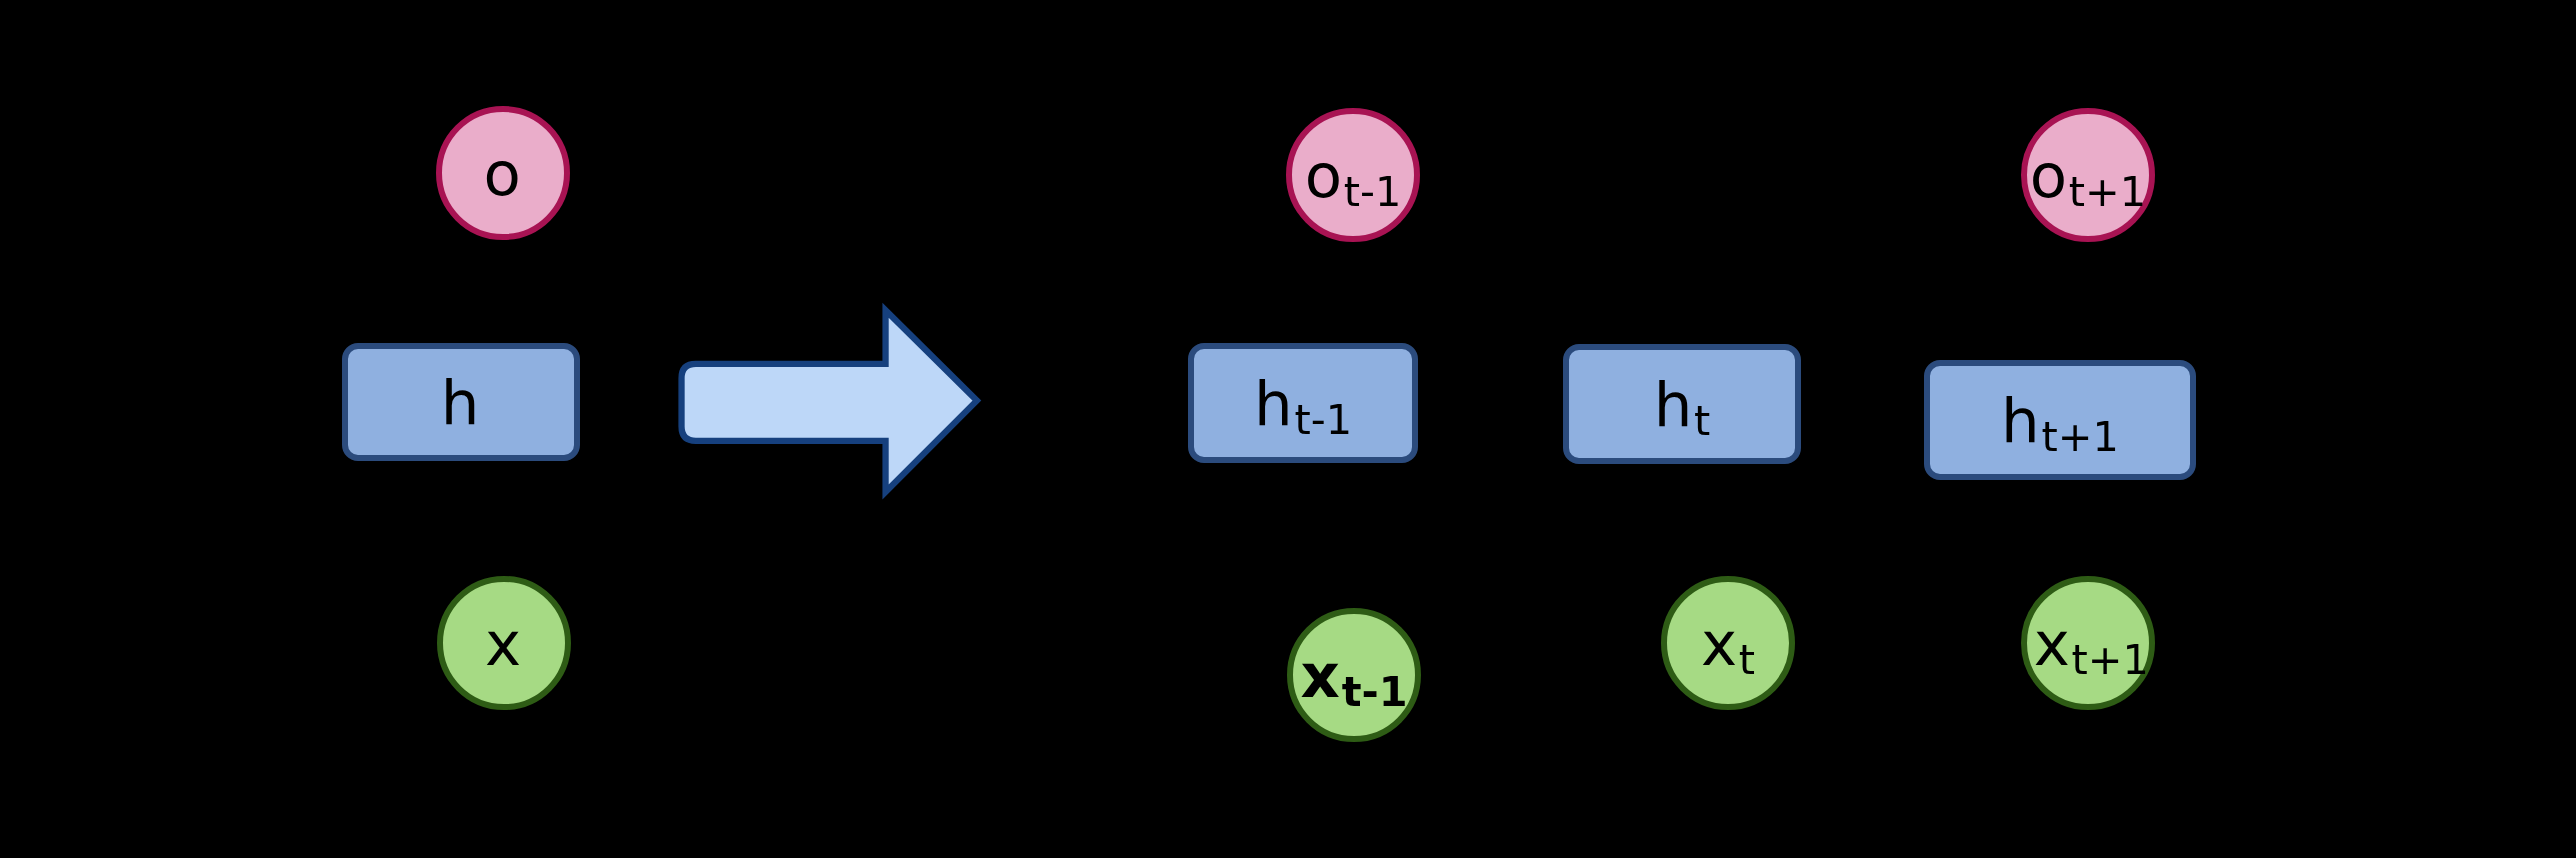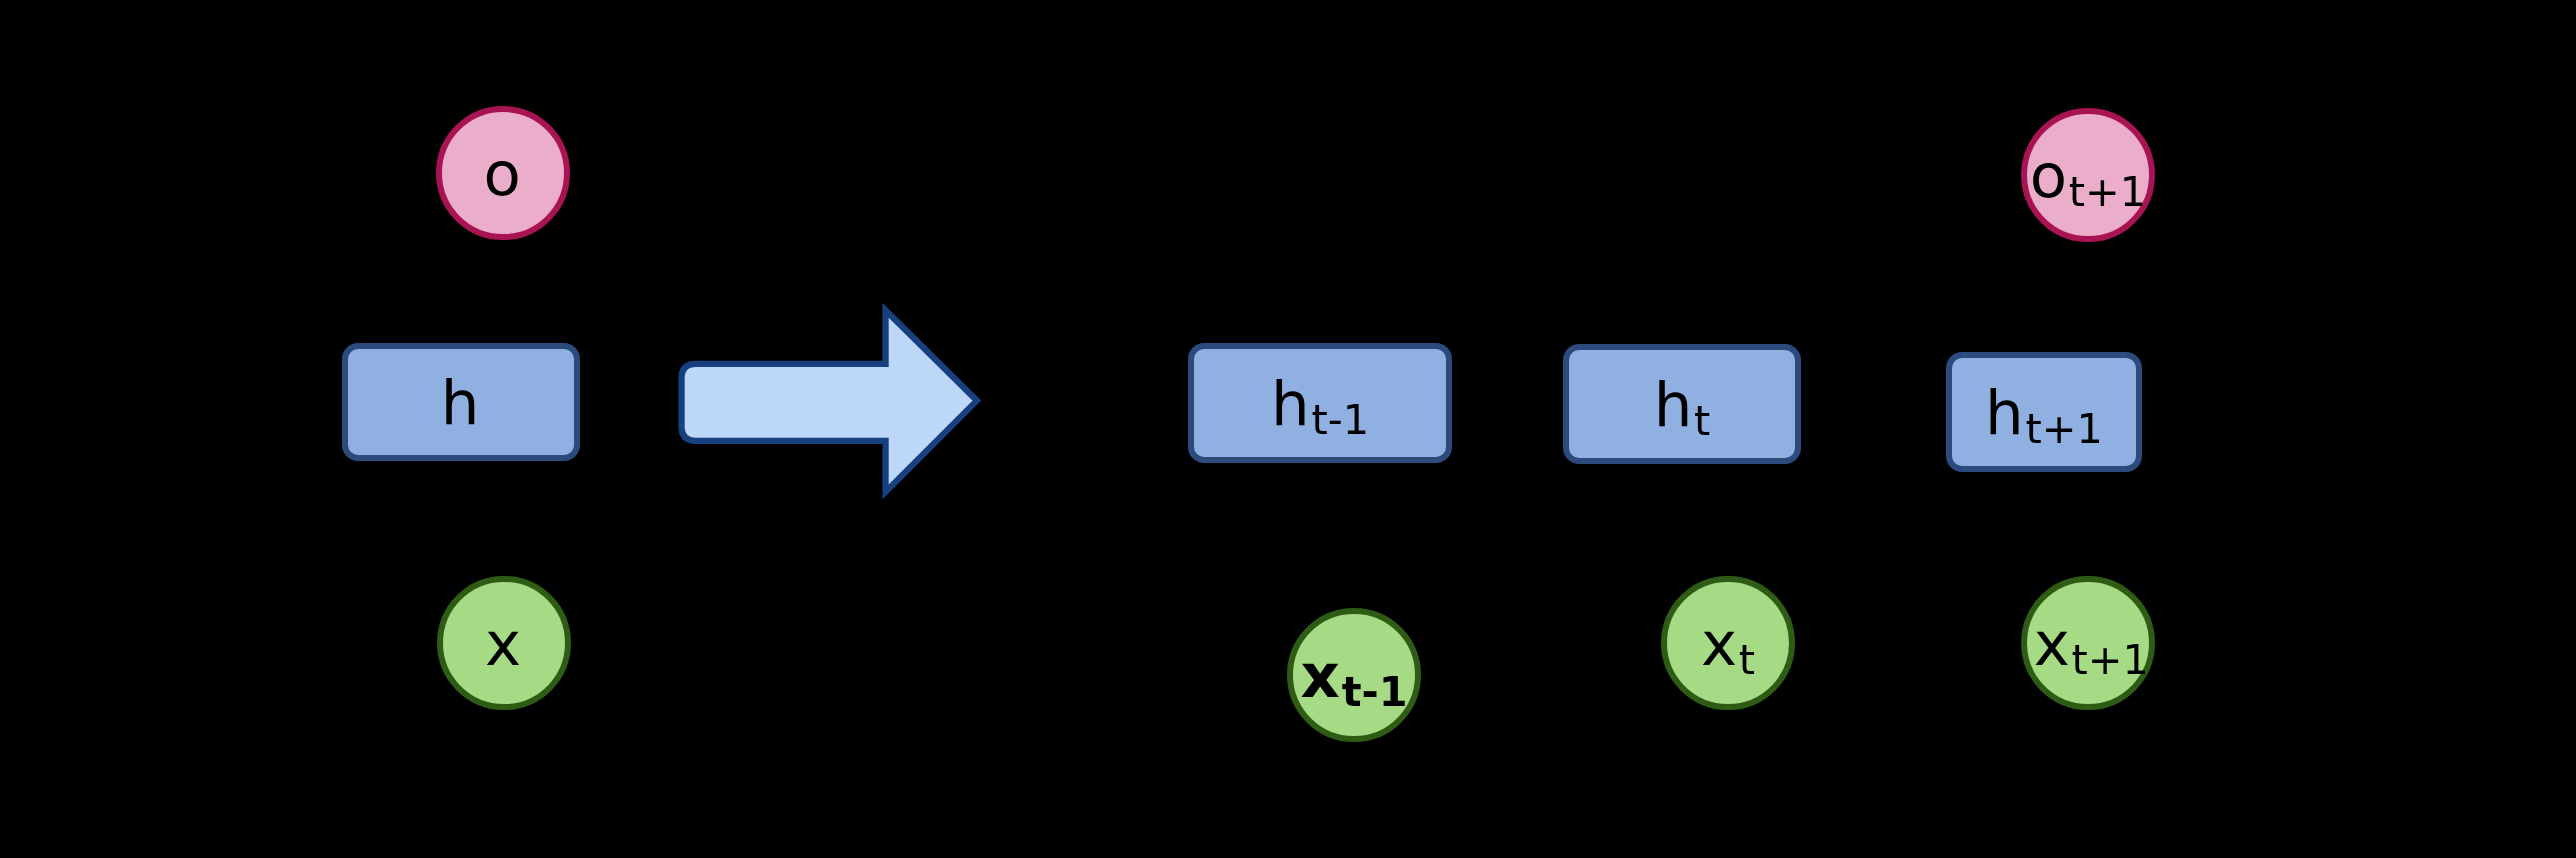--- a/index.html
+++ b/index.html
@@ -48,38 +48,41 @@
   <div class="node circle input" style="left:437px;top:576px;">
     <span class="lbl"><span>x</span><span class="sub"></span></span>
   </div>
 
   <div class="arrow-wrap">
     <svg width="315" height="199" viewBox="0 0 352 222" aria-hidden="true">
       <path class="arrow-path" d="M 242 69 H 30 Q 14 69 14 85 V 139 Q 14 155 30 155 H 242 V 212 L 344 110 L 242 9 Z"></path>
     </svg>
   </div>
 
-  <div class="node rect hidden" style="left:1188px;top:343px;width:264px;">
+  <div class="node circle output" style="left:1286px;top:108px;">
+    <span class="lbl"><span>o</span><span class="sub">t-1</span></span>
+  </div>
+  <div class="node rect hidden" style="left:1188px;top:343px;width:230px;">
     <span class="lbl"><span>h</span><span class="sub">t-1</span></span>
   </div>
   <div class="node circle input" style="left:1287px;top:608px;font-weight:bold;">
     <span class="lbl"><span>x</span><span class="sub">t-1</span></span>
   </div>
 
   <div class="node circle input" style="left:1661px;top:576px;">
     <span class="lbl"><span>x</span><span class="sub">t</span></span>
   </div>
   <div class="node rect hidden" style="left:1563px;top:344px;width:238px;">
     <span class="lbl"><span>h</span><span class="sub">t</span></span>
   </div>
 
   <div class="node circle output" style="left:2021px;top:108px;">
     <span class="lbl"><span>o</span><span class="sub">t+1</span></span>
   </div>
-  <div class="node rect hidden" style="left:1924px;top:352px;width:196px;margin-left:22px;">
+  <div class="node rect hidden" style="left:1924px;top:360px;width:272px;">
     <span class="lbl"><span>h</span><span class="sub">t+1</span></span>
   </div>
   <div class="node circle input" style="left:2021px;top:576px;justify-content:flex-end;">
     <span class="lbl"><span>x</span><span class="sub">t+1</span></span>
   </div>
 
 </div>
 
 
 </body></html>

